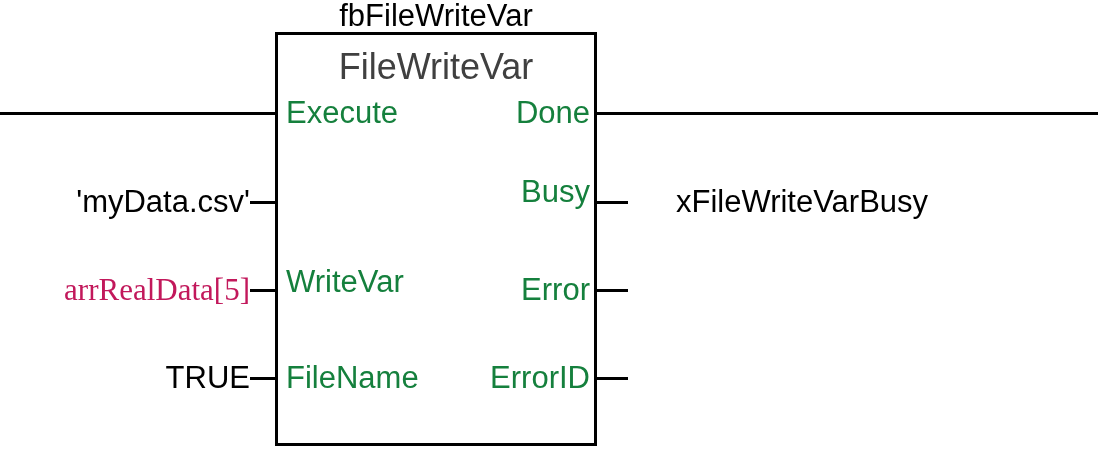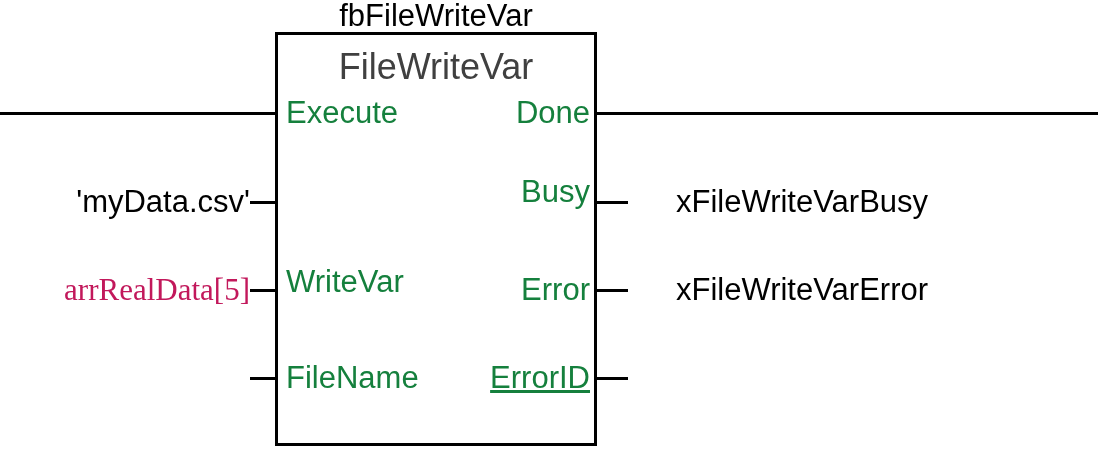--- a/index.html
+++ b/index.html
@@ -124,21 +124,21 @@
 
   <div class="fb-type">FileWriteVar</div>
 
   <div class="pin-label pin-in" style="top:96px;">Execute</div>
   <div class="pin-label pin-in" style="top:265px;">WriteVar</div>
   <div class="pin-label pin-in" style="top:361px;">FileName</div>
 
   <div class="pin-label pin-out" style="top:96px;">Done</div>
   <div class="pin-label pin-out" style="top:175px;margin-left:17px;">Busy</div>
   <div class="pin-label pin-out" style="top:273px;">Error</div>
-  <div class="pin-label pin-out" style="top:361px;text-decoration:underline;">ErrorID</div>
+  <div class="pin-label pin-out" style="top:361px;">ErrorID</div>
 
   <div class="operand operand-left" style="top:185px;">'myData.csv'</div>
   <div class="operand operand-left operand-var" style="top:273px;">arrRealData[5]</div>
+  <div class="operand operand-left" style="top:361px;">TRUE</div>
 
   <div class="operand operand-right" style="top:185px;">xFileWriteVarBusy</div>
-  <div class="operand operand-right" style="top:273px;">xFileWriteVarError</div>
 
 </div>
 
 </body></html>

